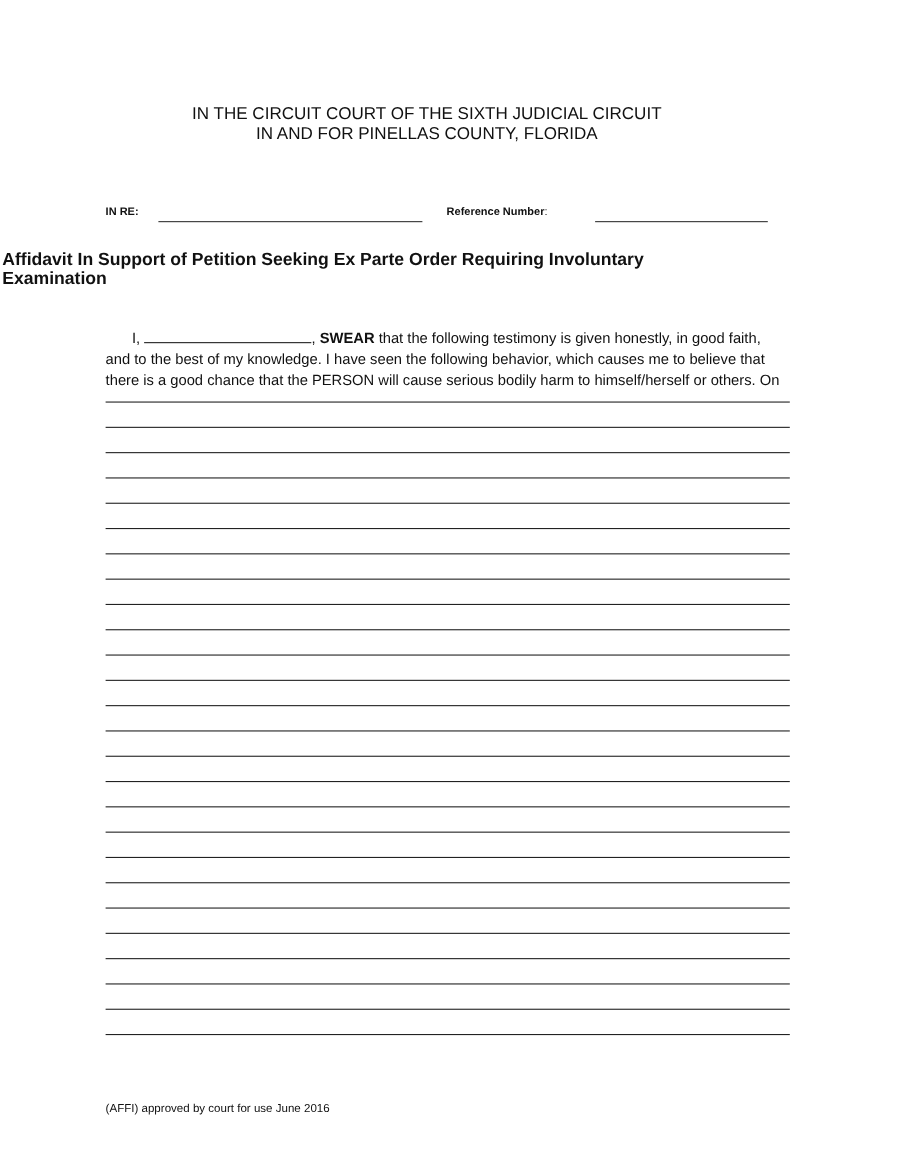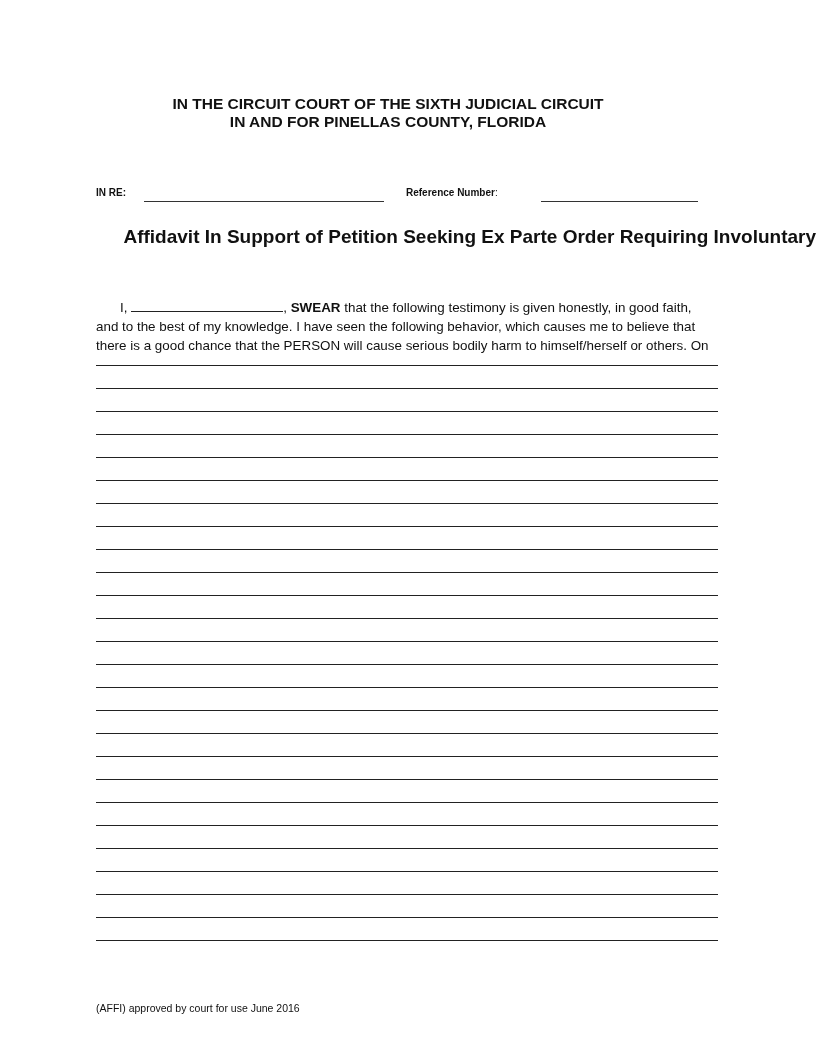--- a/index.html
+++ b/index.html
@@ -1,30 +1,30 @@
 <!DOCTYPE html>
 <html><head>
 <meta charset="utf-8">
 <style>
   html, body { margin: 0; padding: 0; background: #ffffff; }
   body { width: 816px; height: 1056px; position: relative; overflow: hidden;
          font-family: "Liberation Sans", sans-serif; color: #111; }
   .header { position: absolute; left: 0; top: 95px; width: 784px; text-align: center;
-            font-weight: bold; font-size: 15.5px; line-height: 18px; }
+            font-weight: normal; font-size: 15.5px; line-height: 18px; }
   .header div { margin-left: -8px; }
   .header .l3 { margin-left: 4px; }
   .inre-row { position: absolute; top: 187px; left: 96px; font-size: 10px; font-weight: bold;
               height: 18px; width: 640px; }
   .inre-label { position: absolute; left: 0; top: 0; }
   .inre-line { position: absolute; left: 48px; top: 14px; width: 240px; border-bottom: 1.3px solid #333; }
   .ref-label { position: absolute; left: 310px; top: 0; }
   .ref-label .colon { font-weight: normal; }
   .ref-line { position: absolute; left: 445px; top: 14px; width: 157px; border-bottom: 1.3px solid #333; }
-  .title { position: absolute; top: 228px; left: 0; width: 816px; text-align: right;
-           font-weight: bold; font-size: 19px; line-height: 17px; }
+  .title { position: absolute; top: 228px; left: 0; width: 816px; text-align: left;
+           font-weight: bold; font-size: 16px; line-height: 17px; }
   .title div { margin-left: 2px; }
   .body-text { position: absolute; left: 96px; width: 624px; font-size: 13.4px; line-height: 19px; }
   .p1 { top: 278px; margin-top: 20px; }
   .row { white-space: nowrap; height: 19px; position: relative; }
   .indent { display: inline-block; width: 24px; }
   .blank { display: inline-block; border-bottom: 1px solid #222; height: 13px; vertical-align: baseline; }
   .small { font-size: 9.5px; }
   .lines { position: absolute; left: 96px; top: 365px; width: 622px; }
   .rule { position: absolute; left: 0; width: 622px; height: 0; border-top: 1.3px solid #222; }
   .footer { position: absolute; left: 96px; top: 1002px; font-size: 10.5px; line-height: 12px; color: #111; }
@@ -39,20 +39,21 @@
 
 <div class="inre-row">
   <span class="inre-label">IN RE:</span>
   <span class="inre-line"><span></span></span>
   <span class="ref-label"><span>Reference Number</span><span class="colon">:</span></span>
   <span class="ref-line"><span></span></span>
 </div>
 
 <div class="title">
   <div>Affidavit In Support of Petition Seeking Ex Parte Order Requiring Involuntary</div>
+  <div>Examination</div>
 </div>
 
 <div class="body-text p1">
   <div class="row">
     <span class="indent"></span><span>I,</span>
     <span class="blank" style="width:152px;"><span></span></span><span>,</span>
     <b>SWEAR</b><span> that the following testimony is given honestly, in good faith,</span>
   </div>
   <div class="row">and to the best of my knowledge. I have seen the following behavior, which causes me to believe that</div>
   <div class="row">there is a good chance that the PERSON will cause serious bodily harm to himself/herself or others. On</div>

